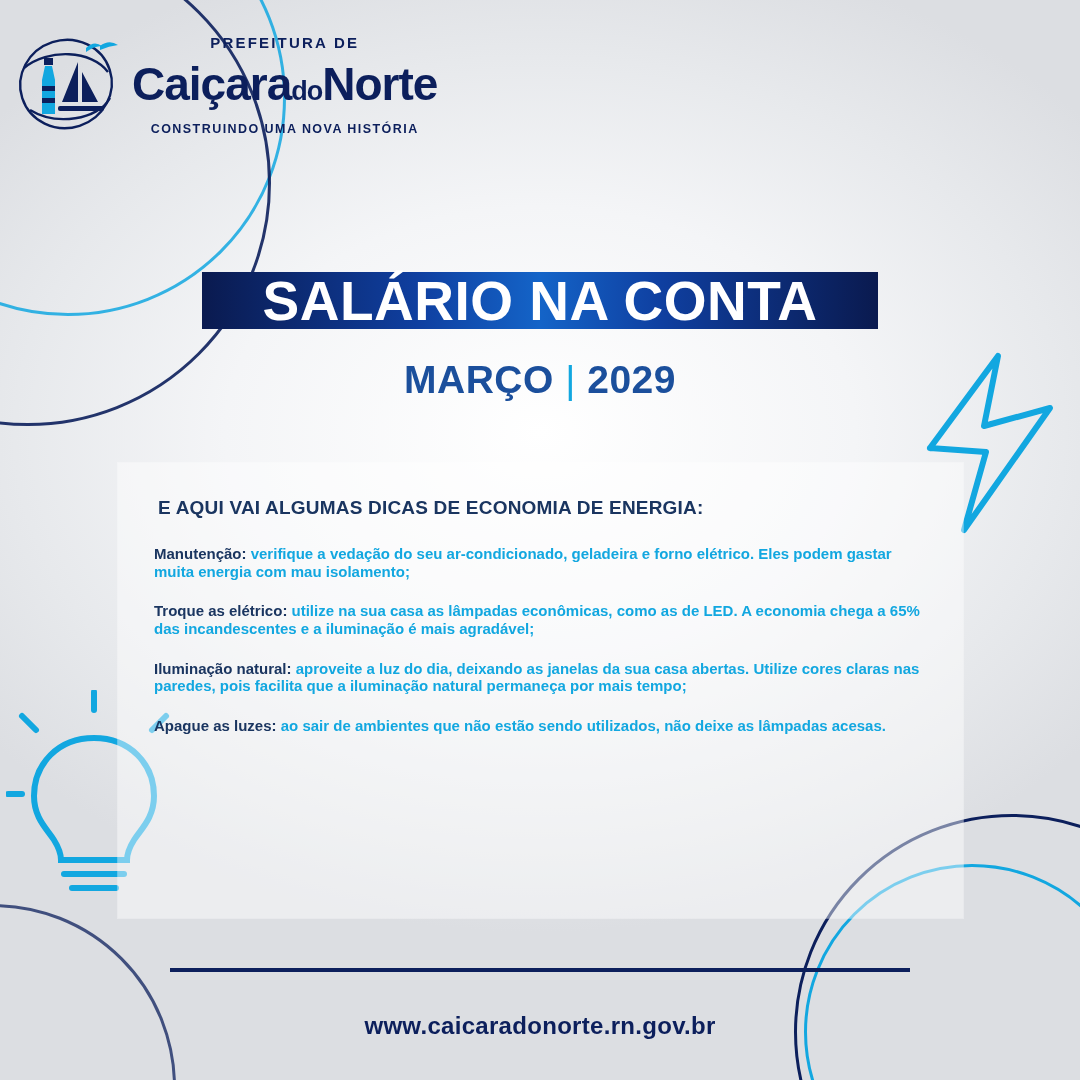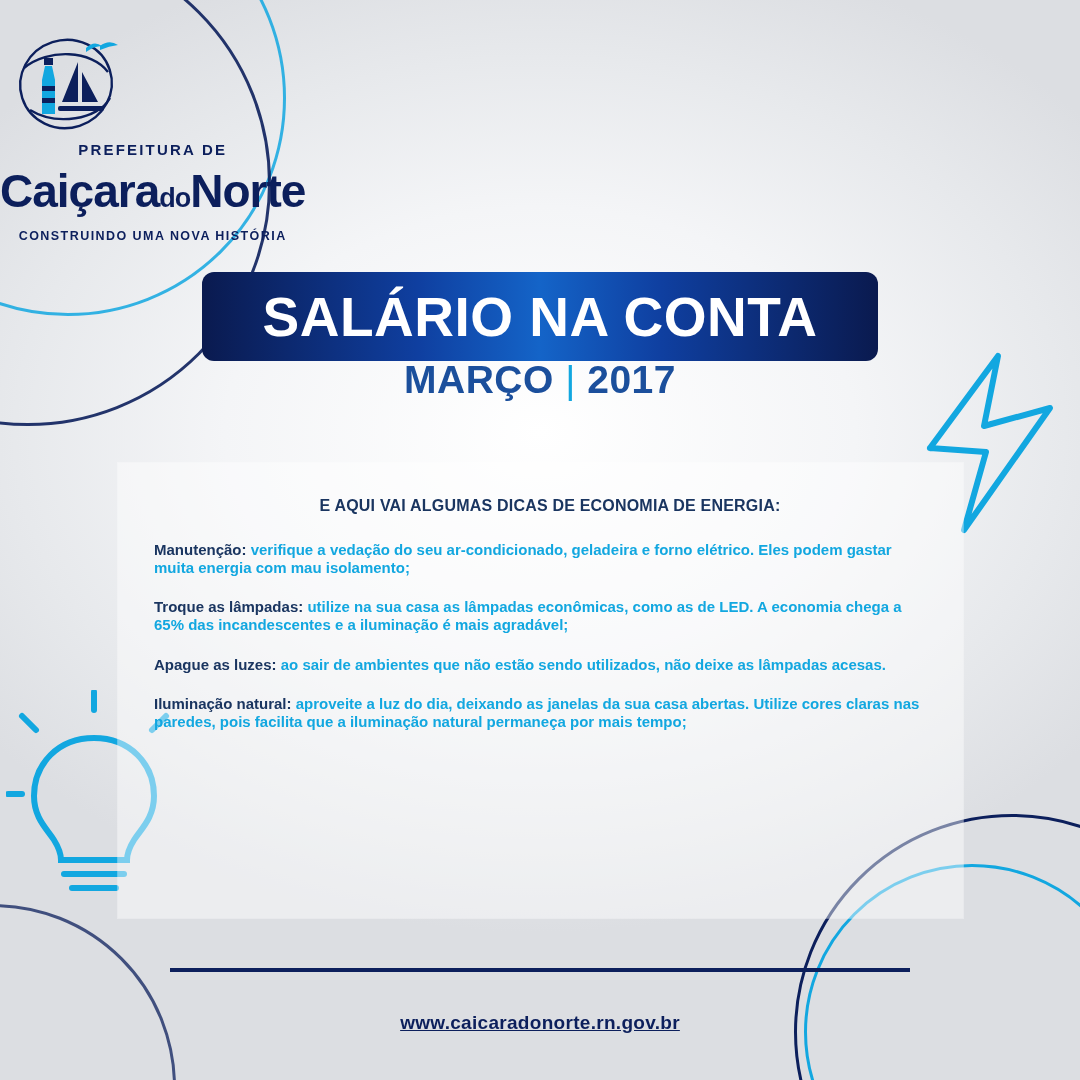--- a/index.html
+++ b/index.html
@@ -77,22 +77,22 @@
     width: 175px;
     height: 210px;
   }
 
   
   .logo-block {
     position: absolute;
     left: 0; right: 0;
     top: 28px;
     display: flex;
-    flex-direction: column;
-    align-items: flex-start;
+    flex-direction: row;
+    align-items: center;
   }
   .logo-mark {
     width: 132px;
     height: 118px;
   }
   .logo-text {
     margin-top: -4px;
     text-align: center;
     line-height: 1;
   }
@@ -120,26 +120,25 @@
     font-weight: 700;
     margin-top: 16px;
   }
 
   
   .banner {
     position: absolute;
     left: 202px;
     top: 272px;
     width: 676px;
-    height: 89px;
+    height: 57px;
     background: linear-gradient(90deg, #0a1a4f 0%, #0f3fa0 32%, #1464c8 50%, #0f3fa0 68%, #0a1a4f 100%);
     display: flex;
     align-items: center;
     justify-content: center;
-    border-radius: 12px;
   }
   .banner-title {
     color: #ffffff;
     font-size: 55px;
     font-weight: 800;
     letter-spacing: .5px;
     white-space: nowrap;
   }
   .subtitle {
     position: absolute;
@@ -161,25 +160,24 @@
     width: 845px;
     height: 455px;
     background: rgba(255,255,255,.45);
     box-shadow: 0 0 0 1px rgba(255,255,255,.35);
   }
   .card-inner {
     padding: 34px 34px 0 36px;
   }
   .intro {
     color: #1a3560;
-    font-size: 16px;
+    font-size: 19px;
     font-weight: 600;
     letter-spacing: .2px;
-    margin: 0 0 26px 17px;
-    text-align: center;
+    margin: 0 0 26px 4px;
   }
   .tip {
     margin: 0 0 22px 0;
     font-size: 15px;
     line-height: 1.18;
     color: #12a7e0;
     font-weight: 600;
   }
   .tip:last-child { margin-bottom: 0; }
   .tip .lbl {
@@ -195,24 +193,23 @@
     width: 740px;
     height: 4px;
     background: #0c1f5c;
   }
   .footer-url {
     position: absolute;
     left: 0; right: 0;
     top: 1012px;
     text-align: center;
     color: #0c1f5c;
-    font-size: 19px;
+    font-size: 24px;
     font-weight: 700;
     letter-spacing: .3px;
-    text-decoration: underline;
   }
 </style>
 </head>
 <body>
 
 <div class="poster">
 
   <div class="deco ring-tl-1"></div>
   <div class="deco ring-tl-2"></div>
   <div class="deco ring-br-1"></div>
@@ -270,42 +267,42 @@
       <div class="logo-slogan">CONSTRUINDO UMA NOVA HISTÓRIA</div>
     </div>
   </div>
 
   <div class="banner">
     <div class="banner-title">SALÁRIO NA CONTA</div>
   </div>
   <div class="subtitle">
     <span>MARÇO</span>
     <span class="sep">|</span>
-    <span>2017</span>
+    <span>2029</span>
   </div>
 
   <div class="card">
     <div class="card-inner">
       <p class="intro">E AQUI VAI ALGUMAS DICAS DE ECONOMIA DE ENERGIA:</p>
 
       <p class="tip">
         <span class="lbl">Manutenção:</span>
         <span>verifique a vedação do seu ar-condicionado, geladeira e forno elétrico. Eles podem gastar muita energia com mau isolamento;</span>
       </p>
       <p class="tip">
-        <span class="lbl">Troque as lâmpadas:</span>
+        <span class="lbl">Troque as elétrico:</span>
         <span>utilize na sua casa as lâmpadas econômicas, como as de LED. A economia chega a 65% das incandescentes e a iluminação é mais agradável;</span>
+      </p>
+      <p class="tip">
+        <span class="lbl">Iluminação natural:</span>
+        <span>aproveite a luz do dia, deixando as janelas da sua casa abertas. Utilize cores claras nas paredes, pois facilita que a iluminação natural permaneça por mais tempo;</span>
       </p>
       <p class="tip">
         <span class="lbl">Apague as luzes:</span>
         <span>ao sair de ambientes que não estão sendo utilizados, não deixe as lâmpadas acesas.</span>
       </p>
-      <p class="tip">
-        <span class="lbl">Iluminação natural:</span>
-        <span>aproveite a luz do dia, deixando as janelas da sua casa abertas. Utilize cores claras nas paredes, pois facilita que a iluminação natural permaneça por mais tempo;</span>
-      </p>
     </div>
   </div>
 
   <div class="footer-rule"></div>
   <div class="footer-url">www.caicaradonorte.rn.gov.br</div>
 
 </div>
 
 </body></html>

